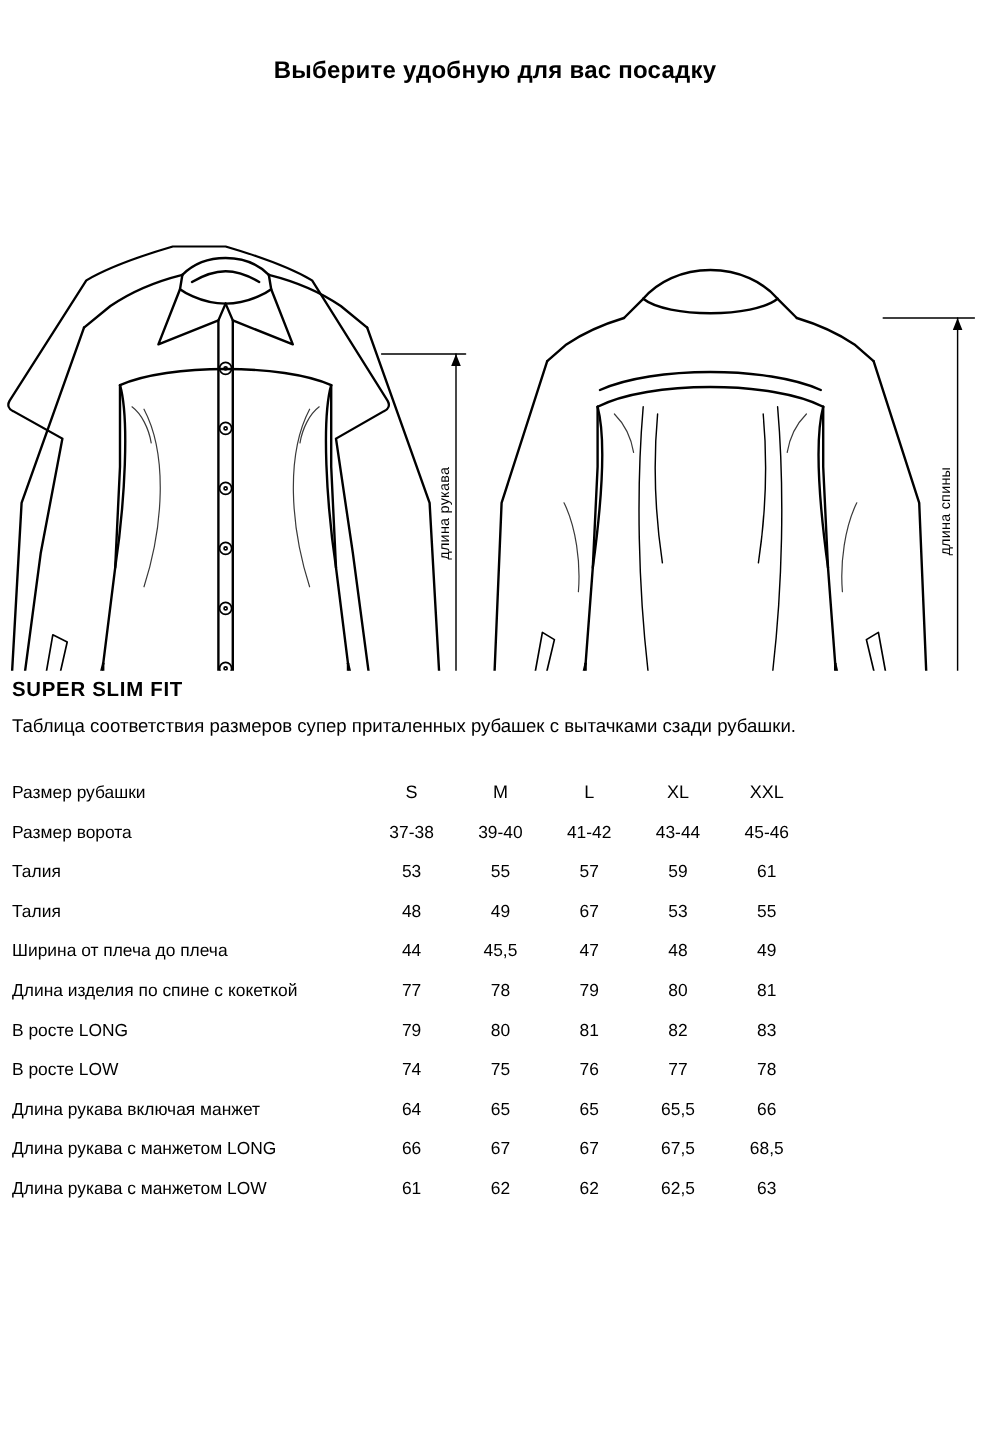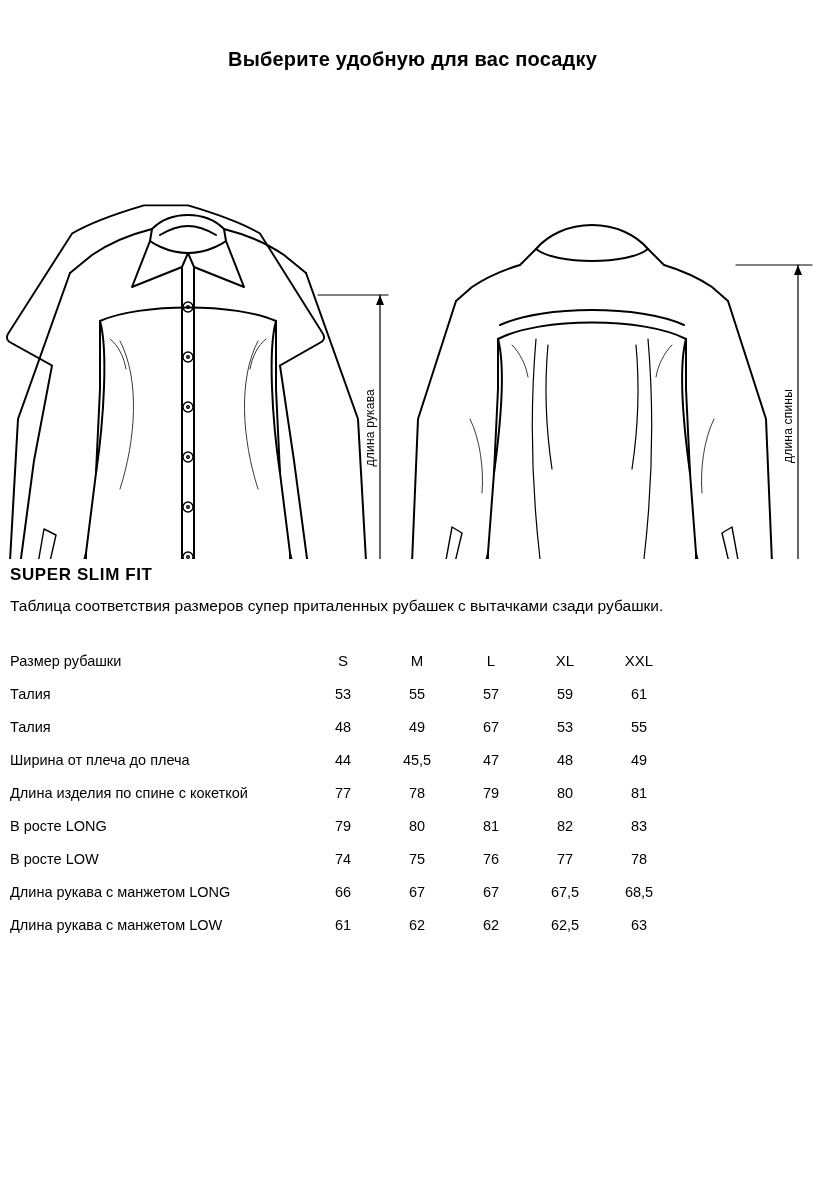--- a/index.html
+++ b/index.html
@@ -280,20 +280,28 @@
         <td class="rowlabel corner">Размер рубашки</td>
         <td class="val">S</td>
         <td class="val">M</td>
         <td class="val">L</td>
         <td class="val">XL</td>
         <td class="val">XXL</td>
       </tr>
     </thead>
     <tbody>
       <tr>
+        <td class="rowlabel">Размер ворота</td>
+        <td class="val">37-38</td>
+        <td class="val">39-40</td>
+        <td class="val">41-42</td>
+        <td class="val">43-44</td>
+        <td class="val">45-46</td>
+      </tr>
+      <tr>
         <td class="rowlabel">Талия</td>
         <td class="val">53</td>
         <td class="val">55</td>
         <td class="val">57</td>
         <td class="val">59</td>
         <td class="val">61</td>
       </tr>
       <tr>
         <td class="rowlabel">Талия</td>
         <td class="val">48</td>
@@ -328,20 +336,28 @@
       </tr>
       <tr>
         <td class="rowlabel">В росте LOW</td>
         <td class="val">74</td>
         <td class="val">75</td>
         <td class="val">76</td>
         <td class="val">77</td>
         <td class="val">78</td>
       </tr>
       <tr>
+        <td class="rowlabel">Длина рукава включая манжет</td>
+        <td class="val">64</td>
+        <td class="val">65</td>
+        <td class="val">65</td>
+        <td class="val">65,5</td>
+        <td class="val">66</td>
+      </tr>
+      <tr>
         <td class="rowlabel">Длина рукава с манжетом LONG</td>
         <td class="val">66</td>
         <td class="val">67</td>
         <td class="val">67</td>
         <td class="val">67,5</td>
         <td class="val">68,5</td>
       </tr>
       <tr>
         <td class="rowlabel">Длина рукава с манжетом LOW</td>
         <td class="val">61</td>

